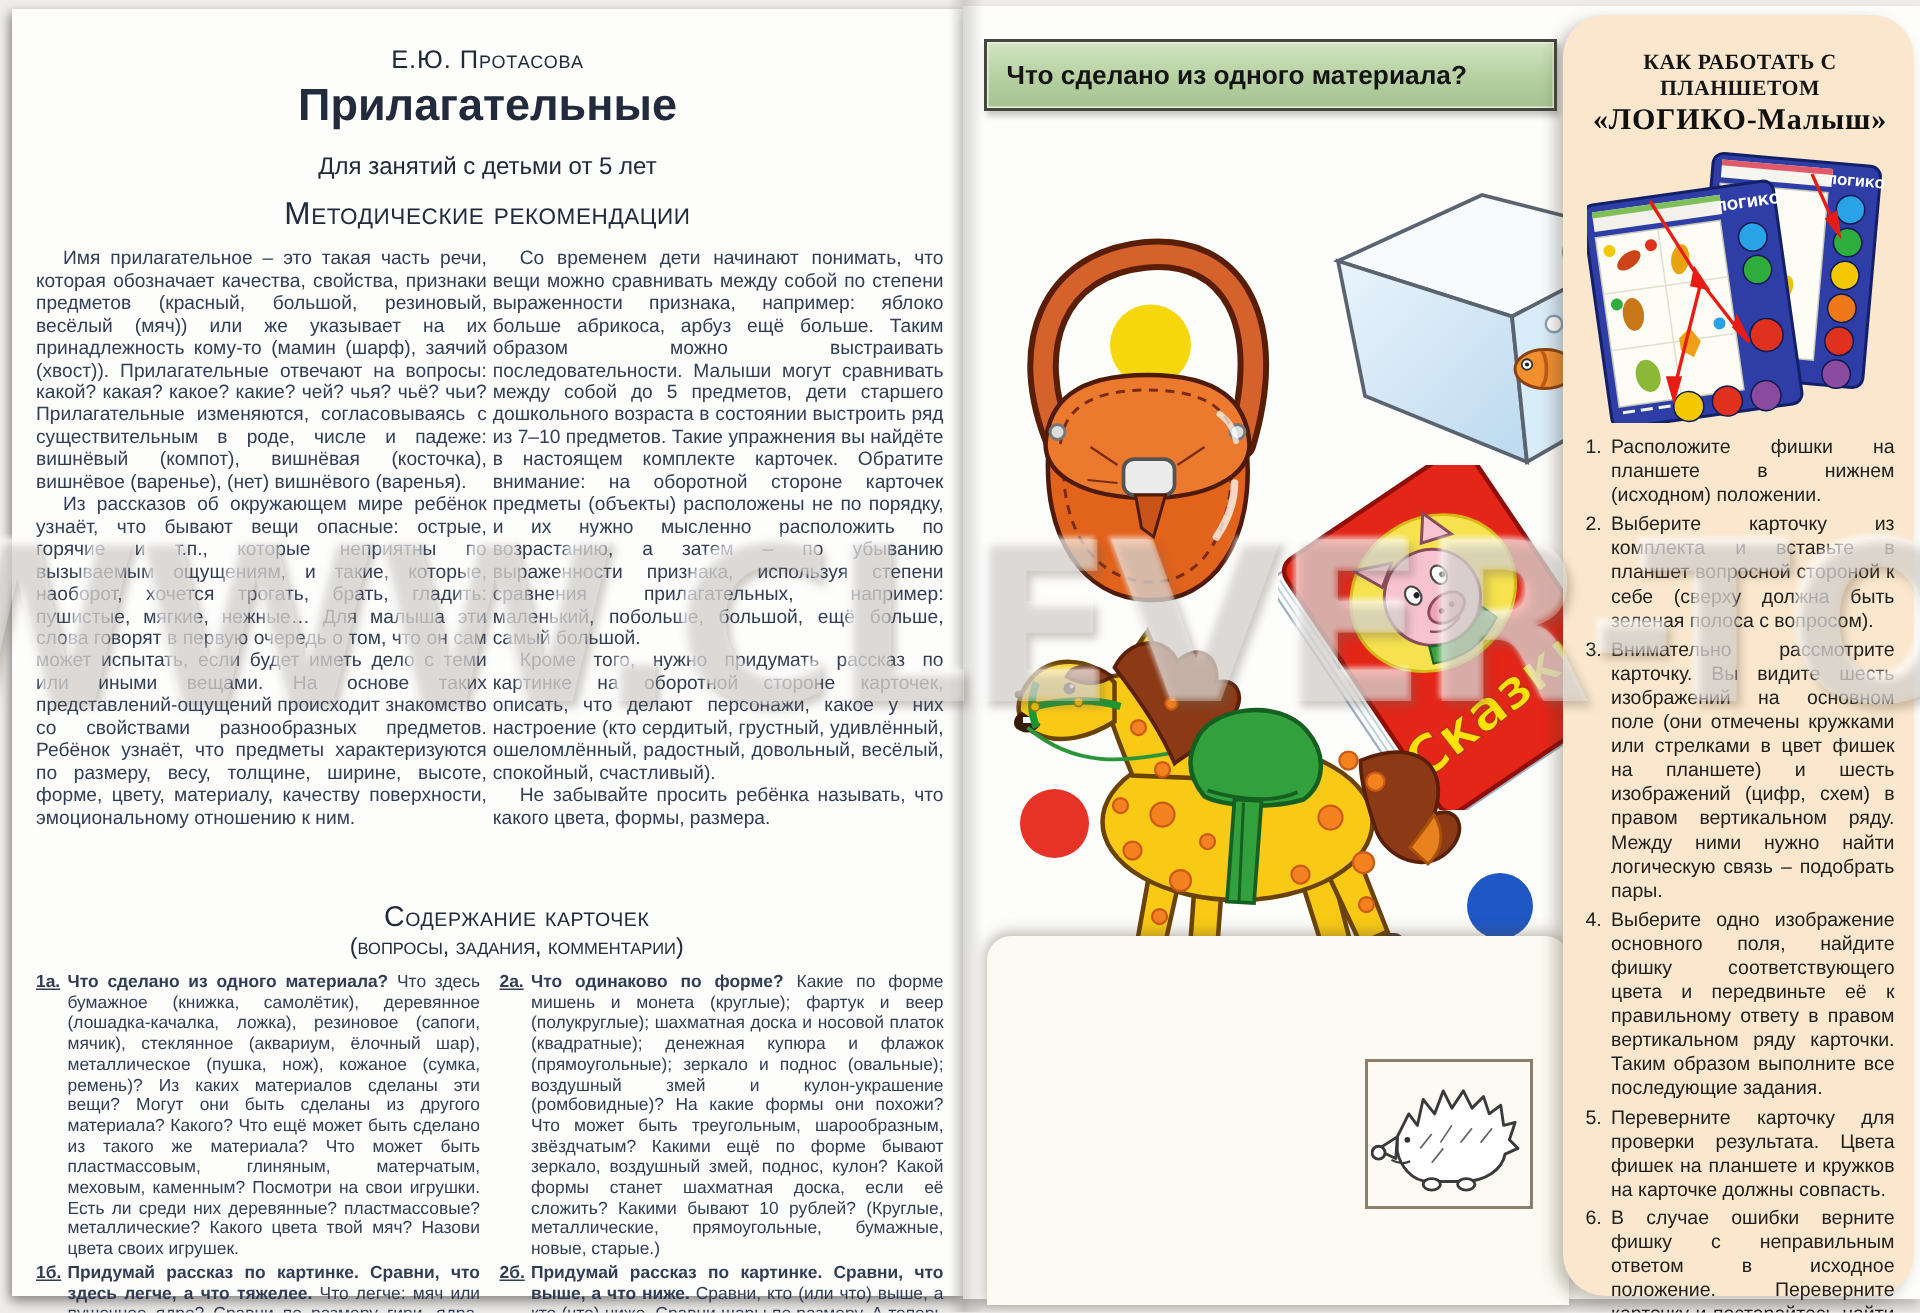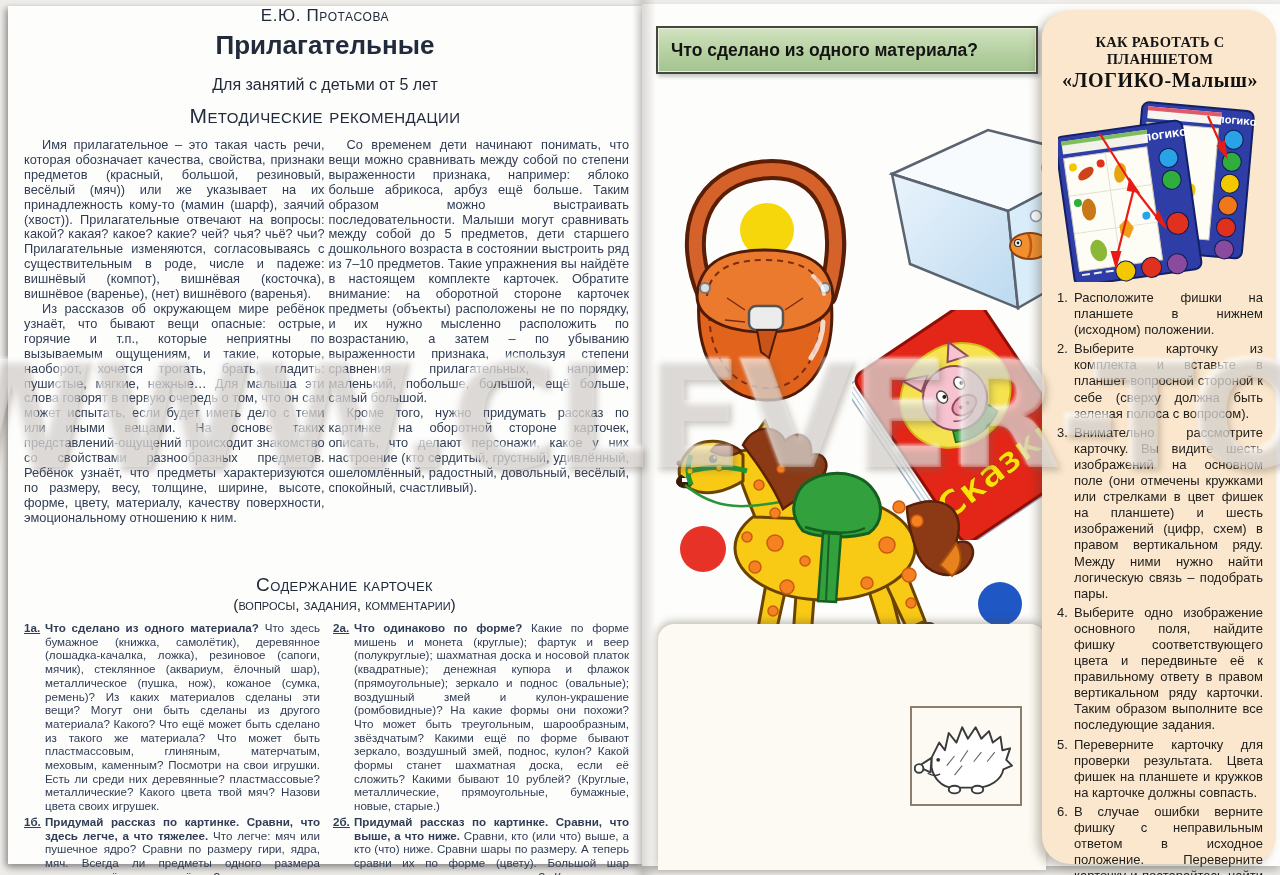--- a/index.html
+++ b/index.html
@@ -20,23 +20,23 @@
     position:absolute; left:642px; top:4px; width:638px; height:862px;
     background:#fdfdfb;
     box-shadow:0 5px 8px rgba(0,0,0,.22);
   }
   .gutter {
     position:absolute; left:632px; top:0; width:24px; height:875px; z-index:6;
     background:linear-gradient(90deg, rgba(0,0,0,0) 0%, rgba(60,55,50,.18) 45%, rgba(255,255,255,0) 100%);
     pointer-events:none;
   }
   
-  .lp-header { text-align:center; color:#222b3c; }
+  .lp-header { text-align:center; padding-top:24px; color:#222b3c; }
   .lp-author { font-variant:small-caps; font-size:17px; letter-spacing:.6px; }
-  .lp-title  { font-size:26px; font-weight:bold; margin-top:4px; }
+  .lp-title  { font-size:30px; font-weight:bold; margin-top:4px; }
   .lp-subtitle { font-size:16px; margin-top:15px; }
   .lp-method { font-variant:small-caps; font-size:21px; margin-top:10px; letter-spacing:.4px; }
   .lp-columns {
     display:flex; gap:4px; padding:10px 13px 0 16px;
     font-size:12.8px; line-height:14.9px; text-align:justify;
     height:438px; overflow:hidden;
   }
   .lp-col { flex:1; }
   .lp-col p { text-indent:18px; }
   .lp-contents { text-align:center; margin-top:8px; color:#222b3c;padding-left:39px; }
@@ -106,20 +106,21 @@
     <div class="lp-method">Методические рекомендации</div>
   </div>
   <div class="lp-columns">
     <div class="lp-col">
       <p>Имя прилагательное – это такая часть речи, которая обозначает качества, свойства, признаки предметов (красный, большой, резиновый, весёлый (мяч)) или же указывает на их принадлежность кому-то (мамин (шарф), заячий (хвост)). Прилагательные отвечают на вопросы: какой? какая? какое? какие? чей? чья? чьё? чьи? Прилагательные изменяются, согласовываясь с существительным в роде, числе и падеже: вишнёвый (компот), вишнёвая (косточка), вишнёвое (варенье), (нет) вишнёвого (варенья).</p>
       <p>Из рассказов об окружающем мире ребёнок узнаёт, что бывают вещи опасные: острые, горячие и т.п., которые неприятны по вызываемым ощущениям, и такие, которые, наоборот, хочется трогать, брать, гладить: пушистые, мягкие, нежные… Для малыша эти слова говорят в первую очередь о том, что он сам может испытать, если будет иметь дело с теми или иными вещами. На основе таких представлений-ощущений происходит знакомство со свойствами разнообразных предметов. Ребёнок узнаёт, что предметы характеризуются по размеру, весу, толщине, ширине, высоте, форме, цвету, материалу, качеству поверхности, эмоциональному отношению к ним.</p>
     </div>
     <div class="lp-col">
       <p>Со временем дети начинают понимать, что вещи можно сравнивать между собой по степени выраженности признака, например: яблоко больше абрикоса, арбуз ещё больше. Таким образом можно выстраивать последовательности. Малыши могут сравнивать между собой до 5 предметов, дети старшего дошкольного возраста в состоянии выстроить ряд из 7–10 предметов. Такие упражнения вы найдёте в настоящем комплекте карточек. Обратите внимание: на оборотной стороне карточек предметы (объекты) расположены не по порядку, и их нужно мысленно расположить по возрастанию, а затем – по убыванию выраженности признака, используя степени сравнения прилагательных, например: маленький, побольше, большой, ещё больше, самый большой.</p>
       <p>Кроме того, нужно придумать рассказ по картинке на оборотной стороне карточек, описать, что делают персонажи, какое у них настроение (кто сердитый, грустный, удивлённый, ошеломлённый, радостный, довольный, весёлый, спокойный, счастливый).</p>
+      <p>Не забывайте просить ребёнка называть, что какого цвета, формы, размера.</p>
     </div>
   </div>
   <div class="lp-contents">
     <div class="l1">Содержание карточек</div>
     <div class="l2">(вопросы, задания, комментарии)</div>
   </div>
   <div class="lp-items">
     <div class="col">
       <div class="citem">
         <span class="cnum">1а.</span>

